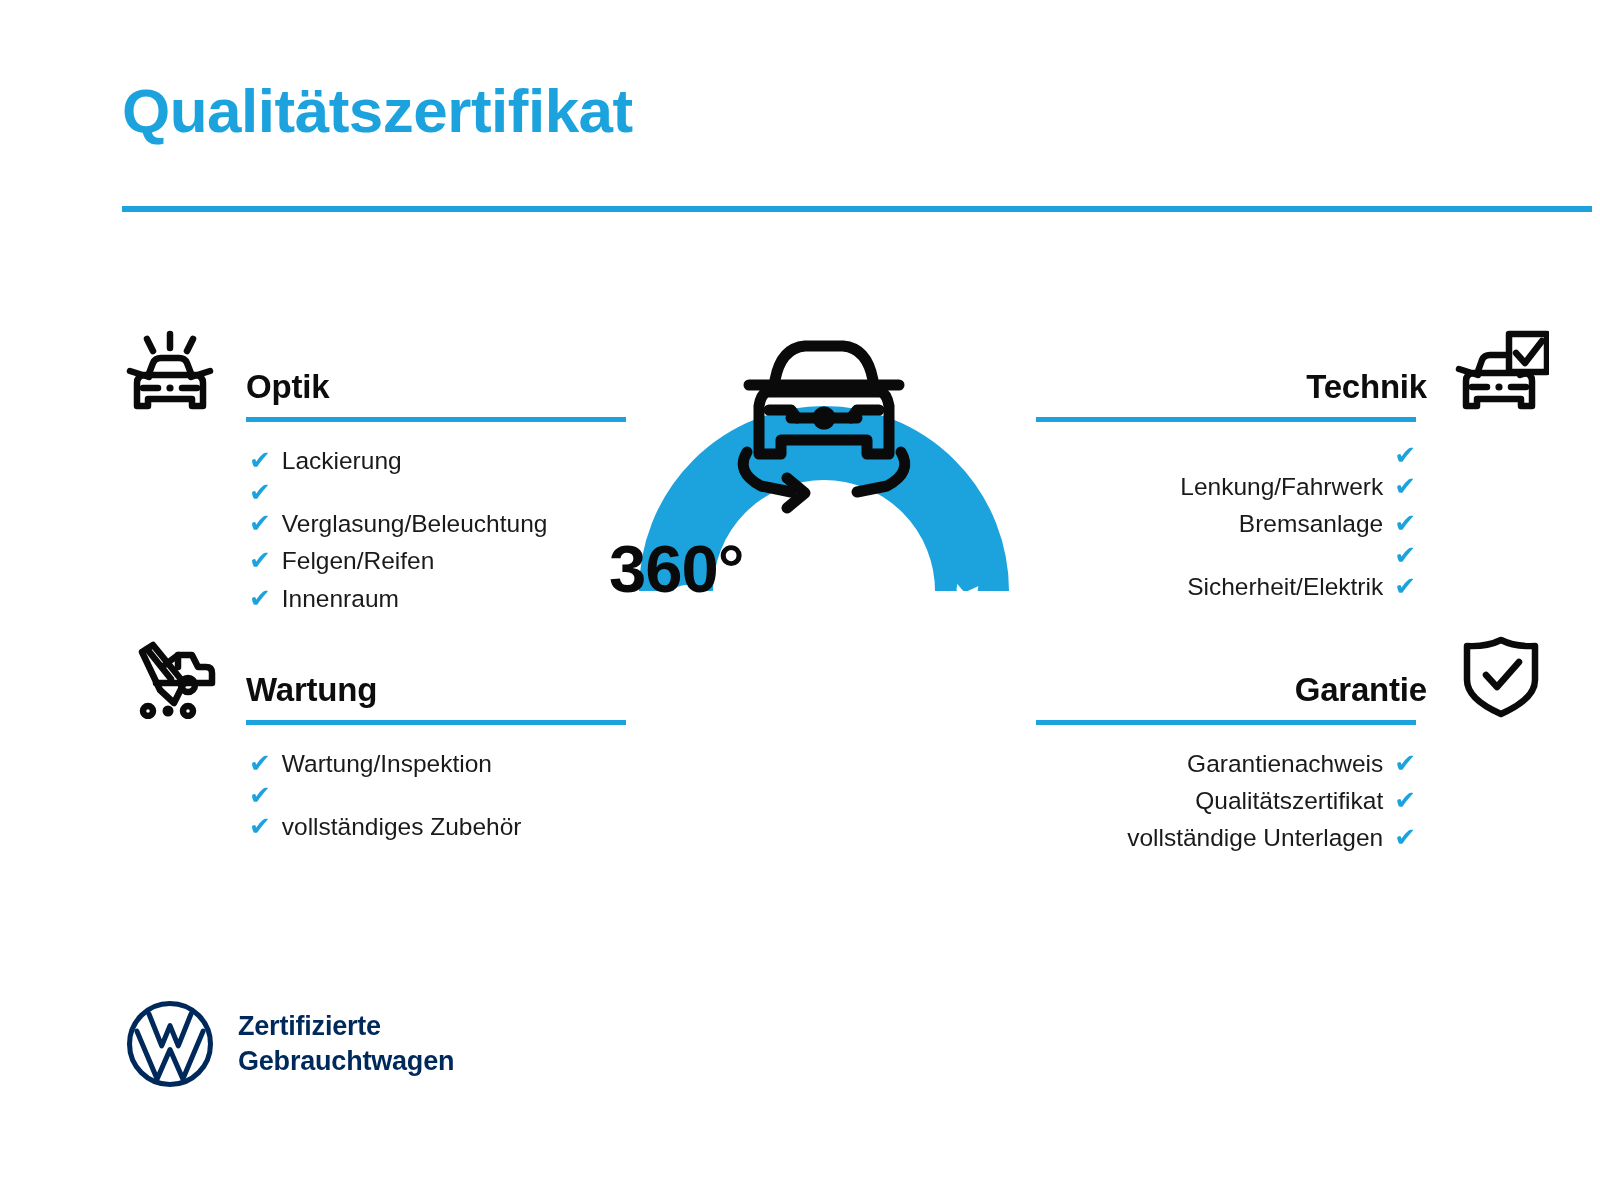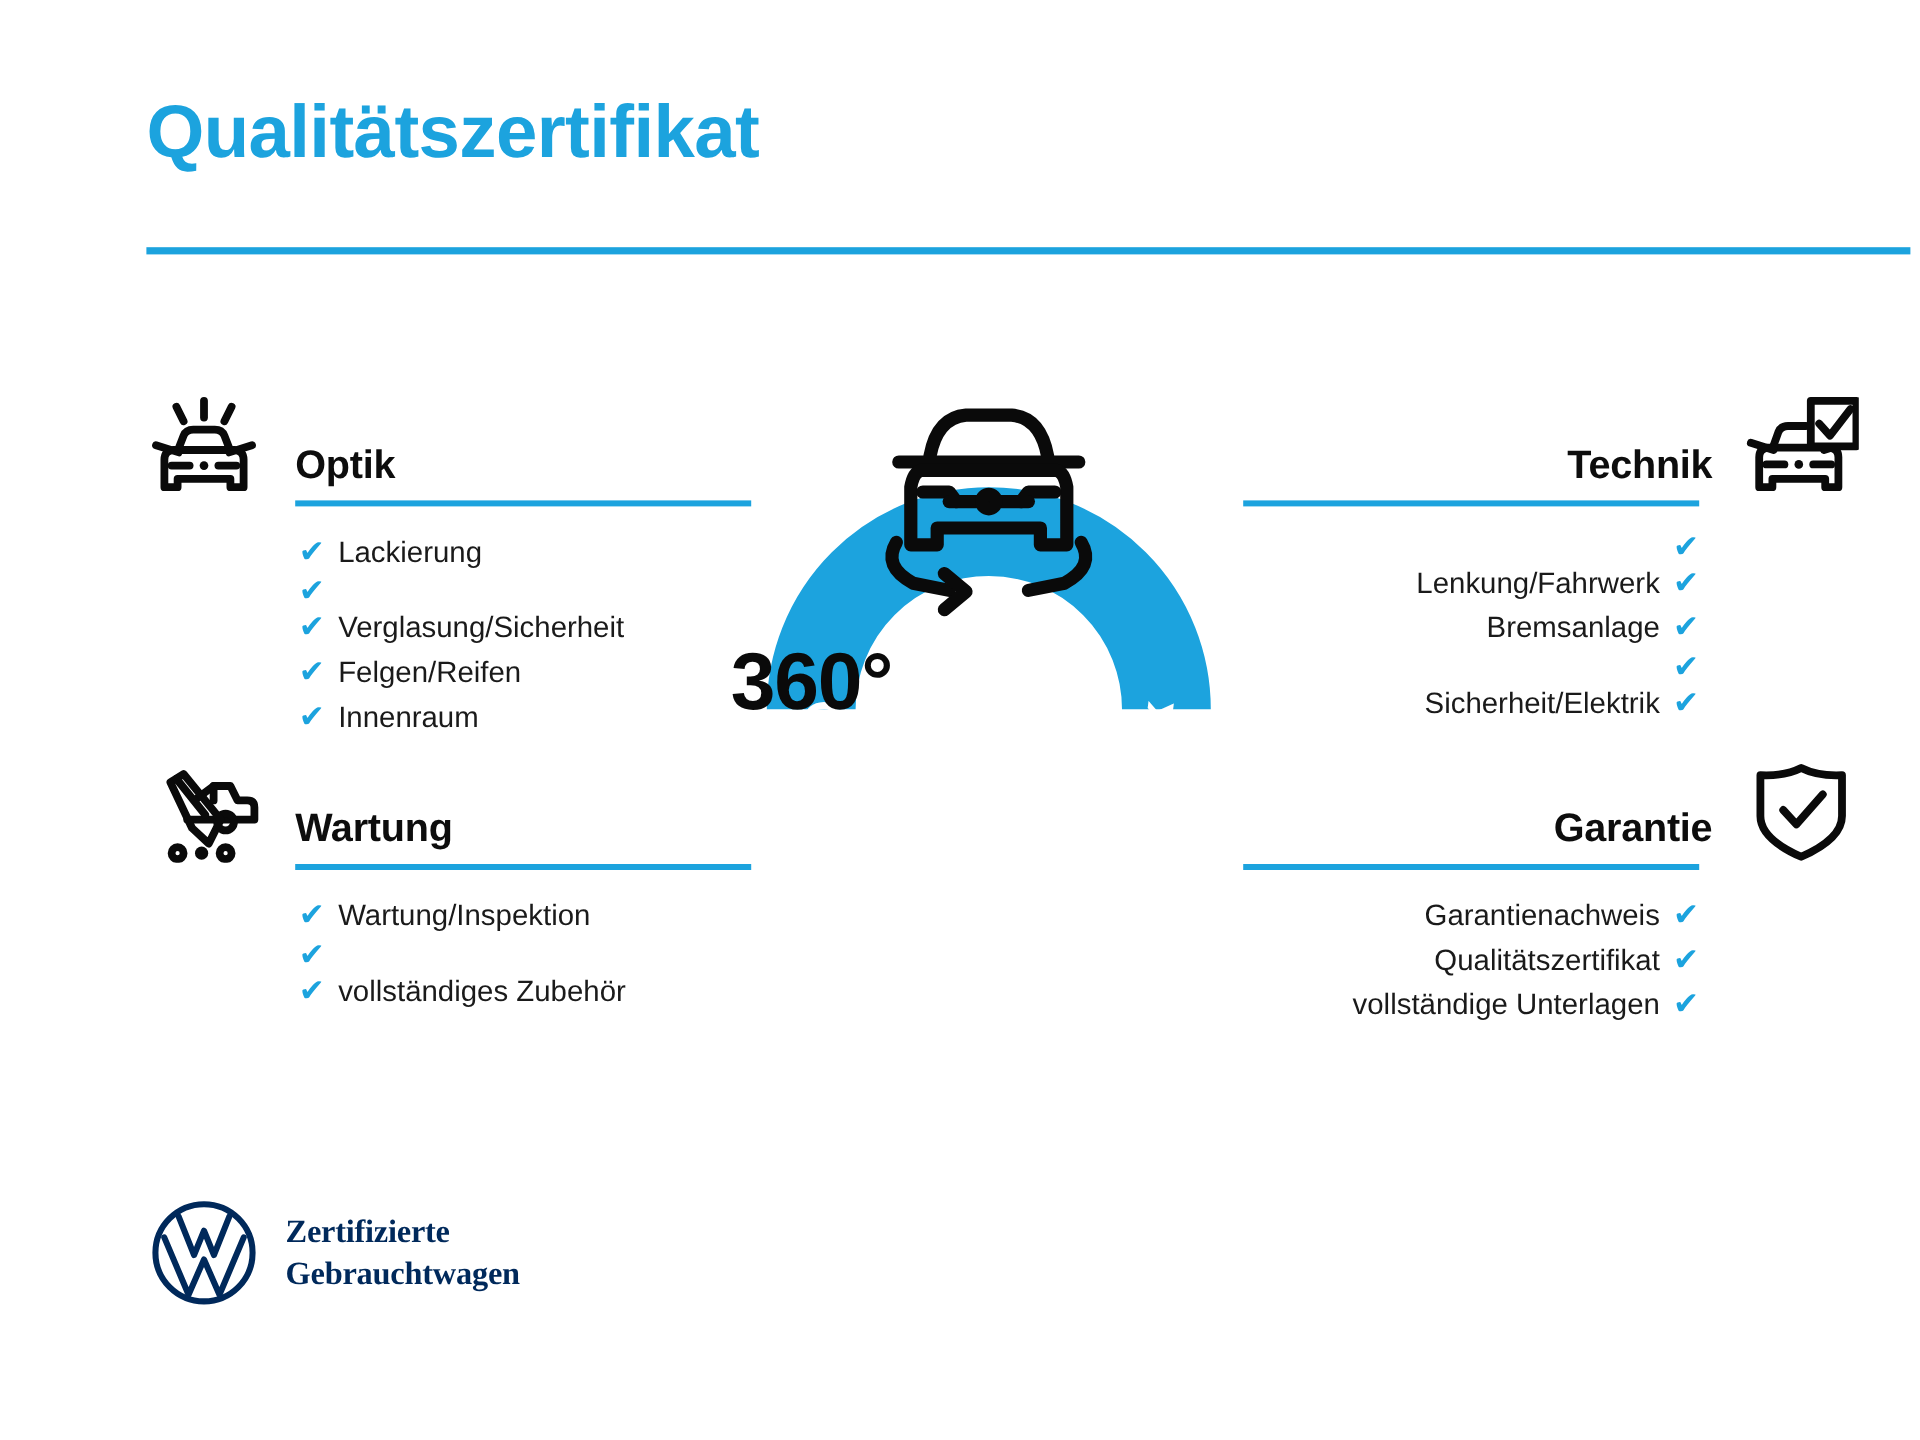--- a/index.html
+++ b/index.html
@@ -149,21 +149,20 @@
   }
 
   
   .vw-block {
     position: absolute;
     left: 80px;
     top: 998px;
     display: flex;
     align-items: center;
     gap: 22px;
-    font-family: Liberation Serif, serif;
   }
   .vw-mark { width: 92px; height: 92px; }
   .vw-mark svg { width: 100%; height: 100%; display: block; }
   .vw-words {
     font-size: 27px;
     font-weight: bold;
     color: #00295B;
     line-height: 1.28;
     letter-spacing: -0.2px;
   }
@@ -204,21 +203,21 @@
     <ul class="check-list">
       <li>
           <span class="tick">✔</span>
           <span>Lackierung</span>
         </li>
       <li>
           <span class="tick">✔</span>
         </li>
       <li>
           <span class="tick">✔</span>
-          <span>Verglasung/Sicherheit</span>
+          <span>Verglasung/Beleuchtung</span>
         </li>
       <li>
           <span class="tick">✔</span>
           <span>Felgen/Reifen</span>
         </li>
       <li>
           <span class="tick">✔</span>
           <span>Innenraum</span>
         </li>
     </ul>

